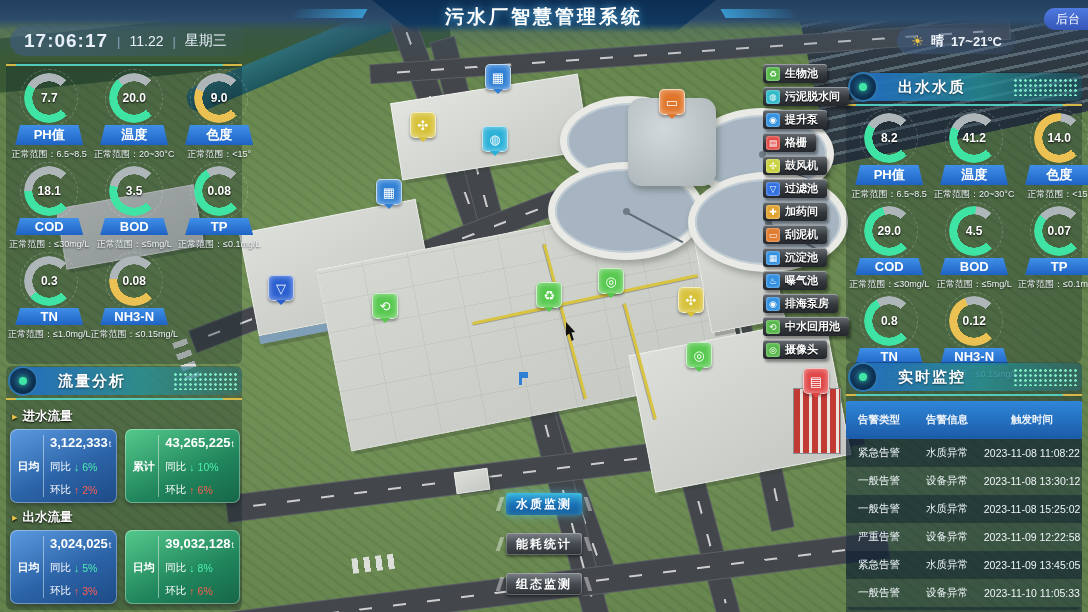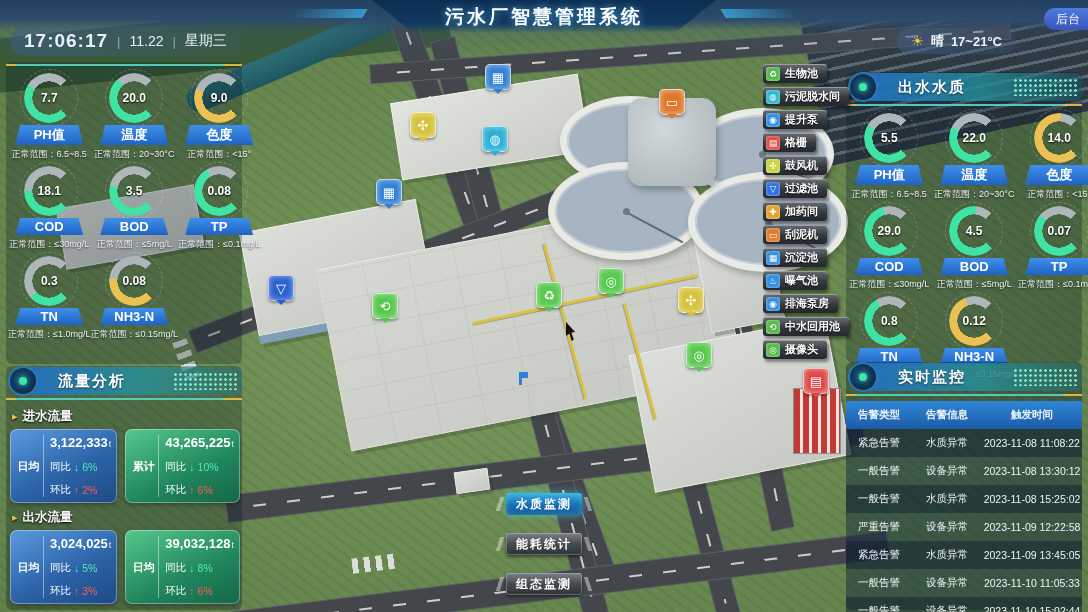--- a/index.html
+++ b/index.html
@@ -155,21 +155,21 @@
     border-right:1px solid rgba(255,255,255,.45);margin-right:6px;padding-right:2px;text-align:center;}
   .fbody{flex:1;display:flex;flex-direction:column;justify-content:space-between;}
   .fval{font-size:13px;font-weight:bold;text-align:left;white-space:nowrap;}
   .funit{font-size:9px;font-weight:normal;opacity:.85;margin-left:1px;}
   .frow{display:flex;align-items:center;font-size:10.5px;gap:3px;}
   .fdir{font-weight:bold;}
   .down{color:#4dedb0;}
   .up{color:#ff5d52;}
   
   .mtable{margin-top:5px;font-size:10.5px;color:#eef4f8;}
-  .mhead{display:grid;grid-template-columns:66px 70px 1fr;height:28px;align-items:center;text-align:center;
+  .mhead{display:grid;grid-template-columns:66px 70px 1fr;height:38px;align-items:center;text-align:center;
     font-weight:bold;border-radius:2px;background:linear-gradient(180deg,#2f86d8,#1b5ba8);}
   .mrow{display:grid;grid-template-columns:66px 70px 1fr;height:28px;align-items:center;text-align:center;
     cursor:pointer;}
   .mrows > .mrow:nth-of-type(odd){background:rgba(10,30,52,.5);}
   .mrows > .mrow:nth-of-type(even){background:rgba(40,70,100,.18);}
   
   .fmenu{position:absolute;left:763px;top:64px;display:flex;flex-direction:column;gap:4px;z-index:30;
     align-items:flex-start;}
   .fbtn{display:flex;align-items:center;gap:5px;height:19px;padding:0 9px 0 3px;border-radius:3px;
     background:linear-gradient(180deg,#676d72,#34393d 55%,#24282c);cursor:pointer;
@@ -465,29 +465,29 @@
         </div>
       <div class="pbar"></div>
       <div class="ptitle">出水水质</div>
     </div>
     <div class="pline"></div>
     <div class="ggrid">
 
     <div class="gauge normal">
           <div class="gring" style="--pct: 62;">
             <div class="arc"></div>
-            <div class="gval">5.5</div>
+            <div class="gval">8.2</div>
           </div>
           <div class="glabel">PH值</div>
           <div class="grange">正常范围：6.5~8.5</div>
         </div>
         <div class="gauge normal">
           <div class="gring" style="--pct: 60;">
             <div class="arc"></div>
-            <div class="gval">22.0</div>
+            <div class="gval">41.2</div>
           </div>
           <div class="glabel">温度</div>
           <div class="grange">正常范围：20~30°C</div>
         </div>
         <div class="gauge warning">
           <div class="gring" style="--pct: 85;">
             <div class="arc"></div>
             <div class="gval">14.0</div>
           </div>
           <div class="glabel">色度</div>

